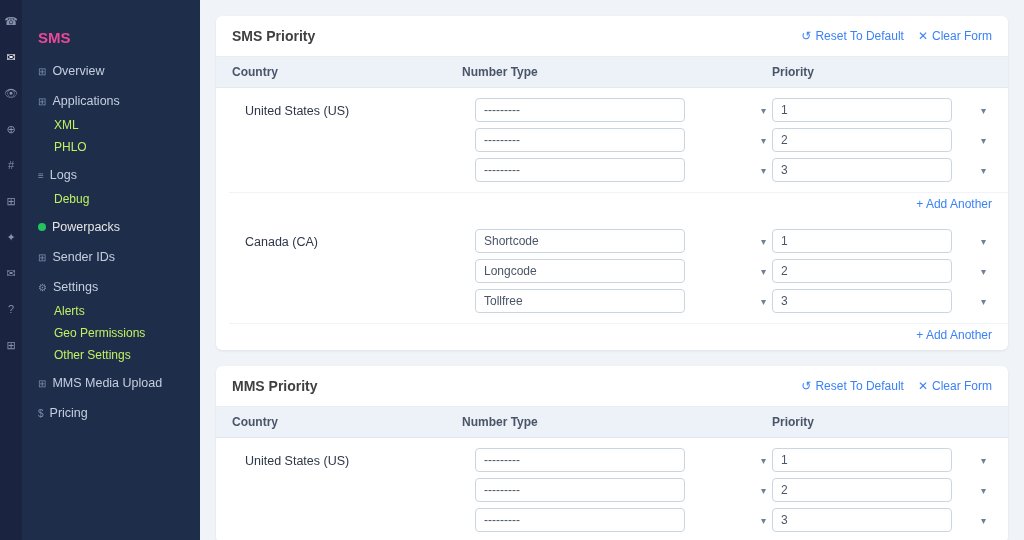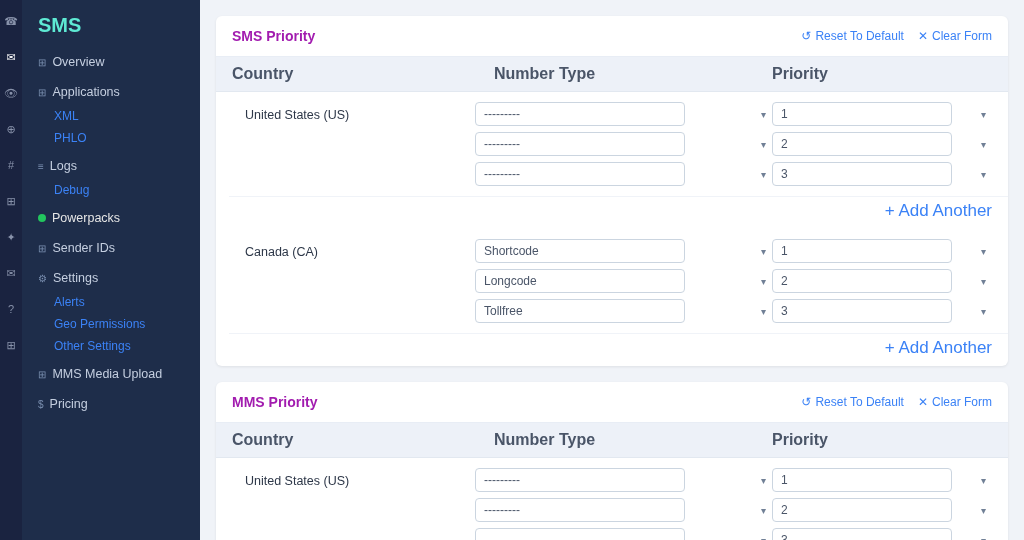--- a/index.html
+++ b/index.html
@@ -29,24 +29,25 @@
 
     
     .sidebar {
       width: 178px;
       background: #1e2d4a;
       color: #c5cfe0;
       overflow-y: auto;
       flex-shrink: 0;
     }
     .sidebar-title {
-      font-size: 20px;
+      font-size: 15px;
       font-weight: 600;
-      color: #5eead4;
+      color: #ec4899;
       padding: 14px 16px 12px;
+      margin-top: 15px;
     }
     .sidebar-section {
       margin-bottom: 4px;
     }
     .sidebar-section-header {
       display: flex;
       align-items: center;
       gap: 6px;
       padding: 6px 16px;
       font-size: 12.5px;
@@ -54,21 +55,21 @@
       cursor: pointer;
     }
     .sidebar-section-header .bullet {
       font-size: 10px;
       color: #7a8fb0;
     }
     .sidebar-section-header.active-section { color: #e5e5e5; }
     .sidebar-sub-item {
       padding: 4px 16px 4px 32px;
       font-size: 12px;
-      color: #3b82f6;
+      color: #bef264;
       cursor: pointer;
     }
     .sidebar-section-header .green-dot {
       width: 8px; height: 8px; border-radius: 50%;
       background: #22c55e; flex-shrink: 0;
     }
     .sidebar-section-header .icon-grid { font-size: 10px; color: #7a8fb0; }
 
     
     .main {
@@ -90,21 +91,21 @@
     .card-header {
       display: flex;
       align-items: center;
       justify-content: space-between;
       padding: 12px 16px;
       border-bottom: 1px solid #e8edf5;
     }
     .card-title {
       font-size: 14px;
       font-weight: 600;
-      color: #a21caf;
+      color: #404040;
     }
     .card-actions {
       display: flex;
       gap: 14px;
     }
     .card-action-btn {
       display: flex;
       align-items: center;
       gap: 4px;
       font-size: 12px;
@@ -113,25 +114,24 @@
       background: none;
       border: none;
     }
 
     
     .table-header {
       display: grid;
       grid-template-columns: 230px 1fr 220px;
       background: #edf1f8;
       padding: 8px 16px;
-      font-size: 16px;
+      font-size: 12px;
       font-weight: 600;
       color: #4a5568;
       border-bottom: 1px solid #e2e8f0;
-      gap: 32px;
     }
 
     
     .country-row {
       display: grid;
       grid-template-columns: 230px 1fr 220px;
       padding: 10px 16px;
       border-bottom: 1px solid #f0f3f8;
       align-items: start;
       margin-left: 13px;
@@ -176,21 +176,21 @@
       right: 6px;
       top: 50%;
       transform: translateY(-50%);
       pointer-events: none;
       font-size: 10px;
       color: #718096;
     }
     .add-another {
       text-align: right;
       padding: 4px 16px 8px;
-      font-size: 17px;
+      font-size: 12px;
       color: #3b82f6;
       cursor: pointer;
     }
 
     
     .main::-webkit-scrollbar { width: 6px; }
     .main::-webkit-scrollbar-track { background: #f0f3f8; }
     .main::-webkit-scrollbar-thumb { background: #cbd5e0; border-radius: 3px; }
 
     .sidebar::-webkit-scrollbar { width: 4px; }

